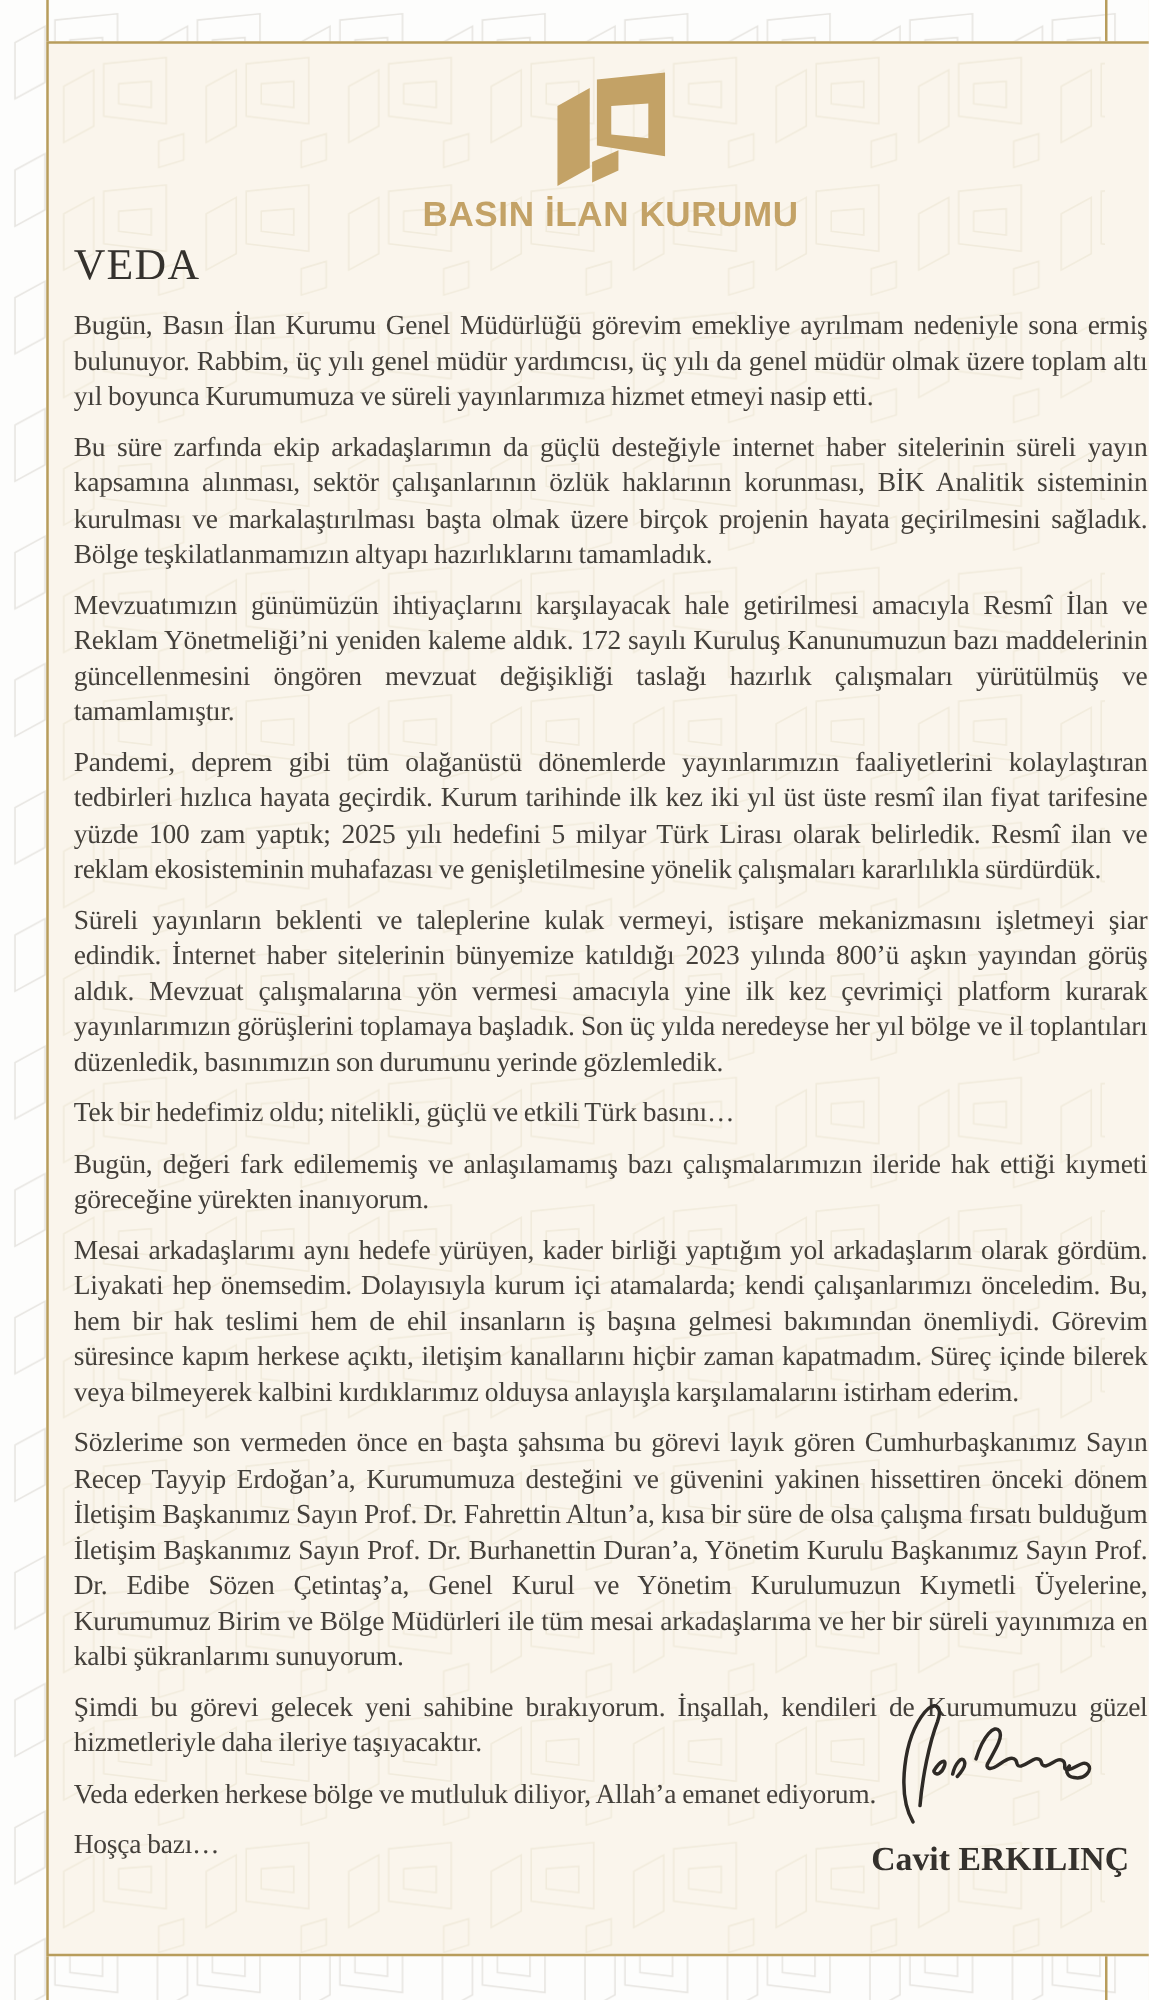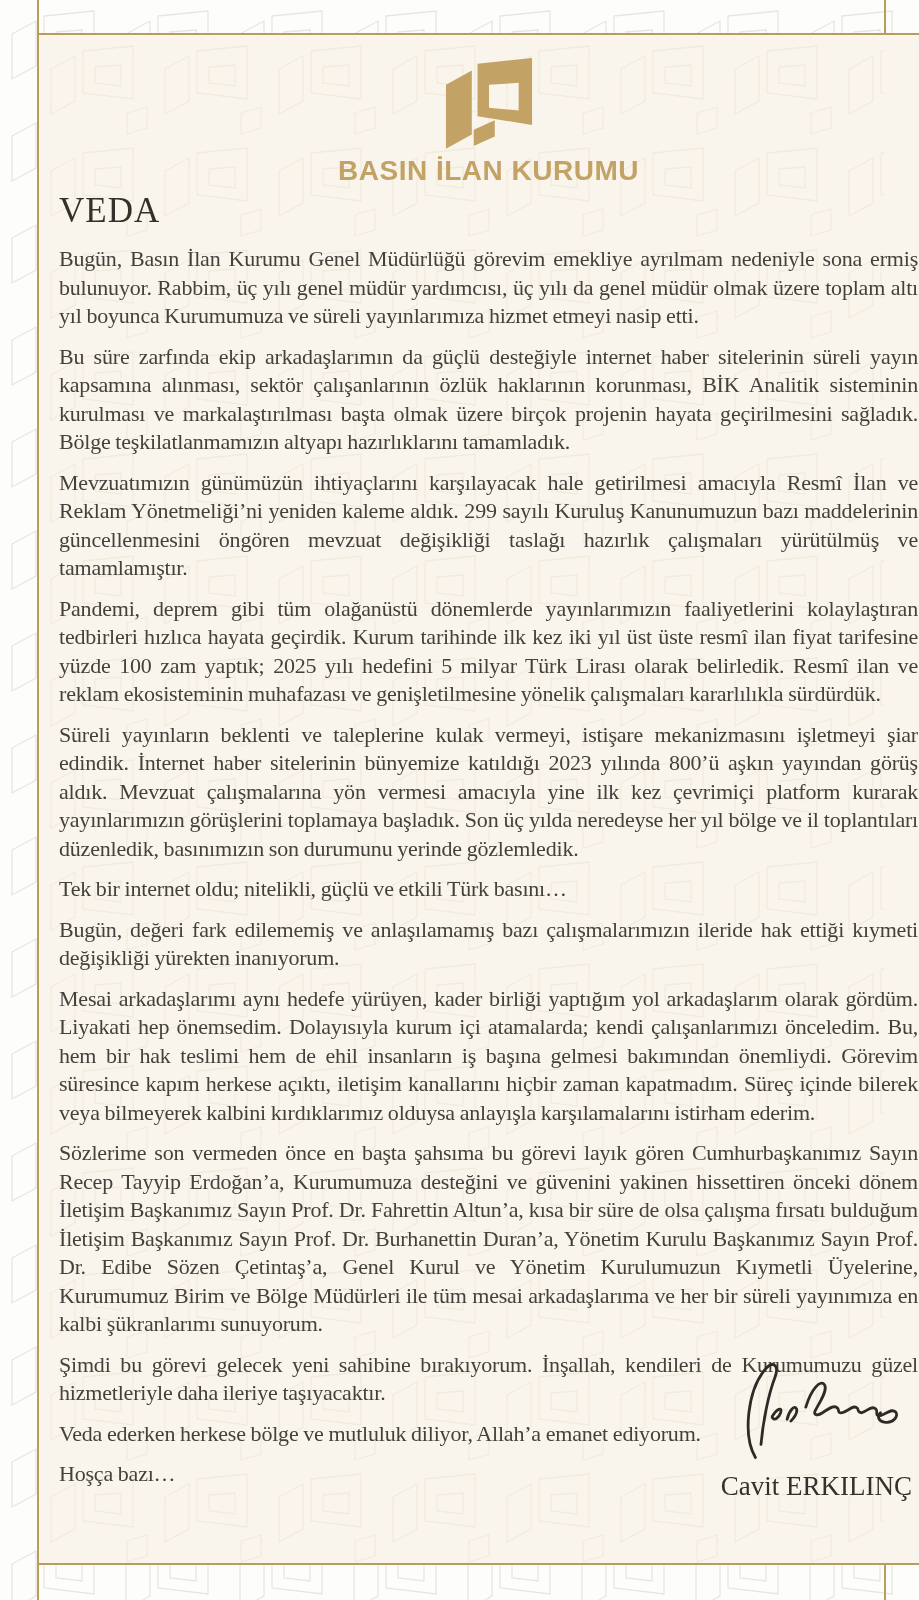--- a/index.html
+++ b/index.html
@@ -57,21 +57,22 @@
     font-size:22px;
     line-height:28.5px;
     letter-spacing:-0.2px;
     word-spacing:-0.5px;
     text-align:justify;
     margin:0 0 12px 0;
   }
   .signature{
     position:absolute;z-index:2;
     right:26px;top:1318px;width:215px;
-    text-align:right;
+    text-align:left;
+    font-weight:bold;
   }
   .sig-stroke{fill:none;stroke:var(--sig-ink,#2e2a26);stroke-width:3;stroke-linecap:round;stroke-linejoin:round;}
   .sig-name{
     font-family:"Liberation Serif", serif;
     font-size:27px;
     color:var(--title-ink,#34312d);
     margin-top:2px;
     white-space:nowrap;
   }
 </style>
@@ -118,25 +119,25 @@
           <path class="gold" fill-rule="evenodd" d="M34,11 L91,5 L91,75 L34,66 Z M46,33 L77,31 L77,60 L46,57 Z"></path>
           <polygon class="gold" points="1,33 28,18 28,85 1,100"></polygon>
           <polygon class="gold" points="30,80 52,70 52,87 30,97"></polygon>
         </svg>
       </div>
       <div class="wordmark">BASIN İLAN KURUMU</div>
       <h1 class="title">VEDA</h1>
 
       <p>Bugün, Basın İlan Kurumu Genel Müdürlüğü görevim emekliye ayrılmam nedeniyle sona ermiş bulunuyor. Rabbim, üç yılı genel müdür yardımcısı, üç yılı da genel müdür olmak üzere toplam altı yıl boyunca Kurumumuza ve süreli yayınlarımıza hizmet etmeyi nasip etti.</p>
       <p>Bu süre zarfında ekip arkadaşlarımın da güçlü desteğiyle internet haber sitelerinin süreli yayın kapsamına alınması, sektör çalışanlarının özlük haklarının korunması, BİK Analitik sisteminin kurulması ve markalaştırılması başta olmak üzere birçok projenin hayata geçirilmesini sağladık. Bölge teşkilatlanmamızın altyapı hazırlıklarını tamamladık.</p>
-      <p>Mevzuatımızın günümüzün ihtiyaçlarını karşılayacak hale getirilmesi amacıyla Resmî İlan ve Reklam Yönetmeliği’ni yeniden kaleme aldık. 299 sayılı Kuruluş Kanunumuzun bazı maddelerinin güncellenmesini öngören mevzuat değişikliği taslağı hazırlık çalışmaları yürütülmüş ve tamamlamıştır.</p>
+      <p>Mevzuatımızın günümüzün ihtiyaçlarını karşılayacak hale getirilmesi amacıyla Resmî İlan ve Reklam Yönetmeliği’ni yeniden kaleme aldık. 172 sayılı Kuruluş Kanunumuzun bazı maddelerinin güncellenmesini öngören mevzuat değişikliği taslağı hazırlık çalışmaları yürütülmüş ve tamamlamıştır.</p>
       <p>Pandemi, deprem gibi tüm olağanüstü dönemlerde yayınlarımızın faaliyetlerini kolaylaştıran tedbirleri hızlıca hayata geçirdik. Kurum tarihinde ilk kez iki yıl üst üste resmî ilan fiyat tarifesine yüzde 100 zam yaptık; 2025 yılı hedefini 5 milyar Türk Lirası olarak belirledik. Resmî ilan ve reklam ekosisteminin muhafazası ve genişletilmesine yönelik çalışmaları kararlılıkla sürdürdük.</p>
       <p>Süreli yayınların beklenti ve taleplerine kulak vermeyi, istişare mekanizmasını işletmeyi şiar edindik. İnternet haber sitelerinin bünyemize katıldığı 2023 yılında 800’ü aşkın yayından görüş aldık. Mevzuat çalışmalarına yön vermesi amacıyla yine ilk kez çevrimiçi platform kurarak yayınlarımızın görüşlerini toplamaya başladık. Son üç yılda neredeyse her yıl bölge ve il toplantıları düzenledik, basınımızın son durumunu yerinde gözlemledik.</p>
-      <p>Tek bir internet oldu; nitelikli, güçlü ve etkili Türk basını…</p>
-      <p>Bugün, değeri fark edilememiş ve anlaşılamamış bazı çalışmalarımızın ileride hak ettiği kıymeti değişikliği yürekten inanıyorum.</p>
+      <p>Tek bir hedefimiz oldu; nitelikli, güçlü ve etkili Türk basını…</p>
+      <p>Bugün, değeri fark edilememiş ve anlaşılamamış bazı çalışmalarımızın ileride hak ettiği kıymeti göreceğine yürekten inanıyorum.</p>
       <p>Mesai arkadaşlarımı aynı hedefe yürüyen, kader birliği yaptığım yol arkadaşlarım olarak gördüm. Liyakati hep önemsedim. Dolayısıyla kurum içi atamalarda; kendi çalışanlarımızı önceledim. Bu, hem bir hak teslimi hem de ehil insanların iş başına gelmesi bakımından önemliydi. Görevim süresince kapım herkese açıktı, iletişim kanallarını hiçbir zaman kapatmadım. Süreç içinde bilerek veya bilmeyerek kalbini kırdıklarımız olduysa anlayışla karşılamalarını istirham ederim.</p>
       <p>Sözlerime son vermeden önce en başta şahsıma bu görevi layık gören Cumhurbaşkanımız Sayın Recep Tayyip Erdoğan’a, Kurumumuza desteğini ve güvenini yakinen hissettiren önceki dönem İletişim Başkanımız Sayın Prof. Dr. Fahrettin Altun’a, kısa bir süre de olsa çalışma fırsatı bulduğum İletişim Başkanımız Sayın Prof. Dr. Burhanettin Duran’a, Yönetim Kurulu Başkanımız Sayın Prof. Dr. Edibe Sözen Çetintaş’a, Genel Kurul ve Yönetim Kurulumuzun Kıymetli Üyelerine, Kurumumuz Birim ve Bölge Müdürleri ile tüm mesai arkadaşlarıma ve her bir süreli yayınımıza en kalbi şükranlarımı sunuyorum.</p>
       <p>Şimdi bu görevi gelecek yeni sahibine bırakıyorum. İnşallah, kendileri de Kurumumuzu güzel hizmetleriyle daha ileriye taşıyacaktır.</p>
       <p>Veda ederken herkese bölge ve mutluluk diliyor, Allah’a emanet ediyorum.</p>
       <p>Hoşça bazı…</p>
     </div>
 
     <div class="signature">
       <svg width="190" height="112" viewBox="0 0 200 120" aria-hidden="true">
         <path class="sig-stroke" d="M34,112 C20,88 26,40 44,18 C52,8 60,12 55,26 C48,44 42,74 40,98

